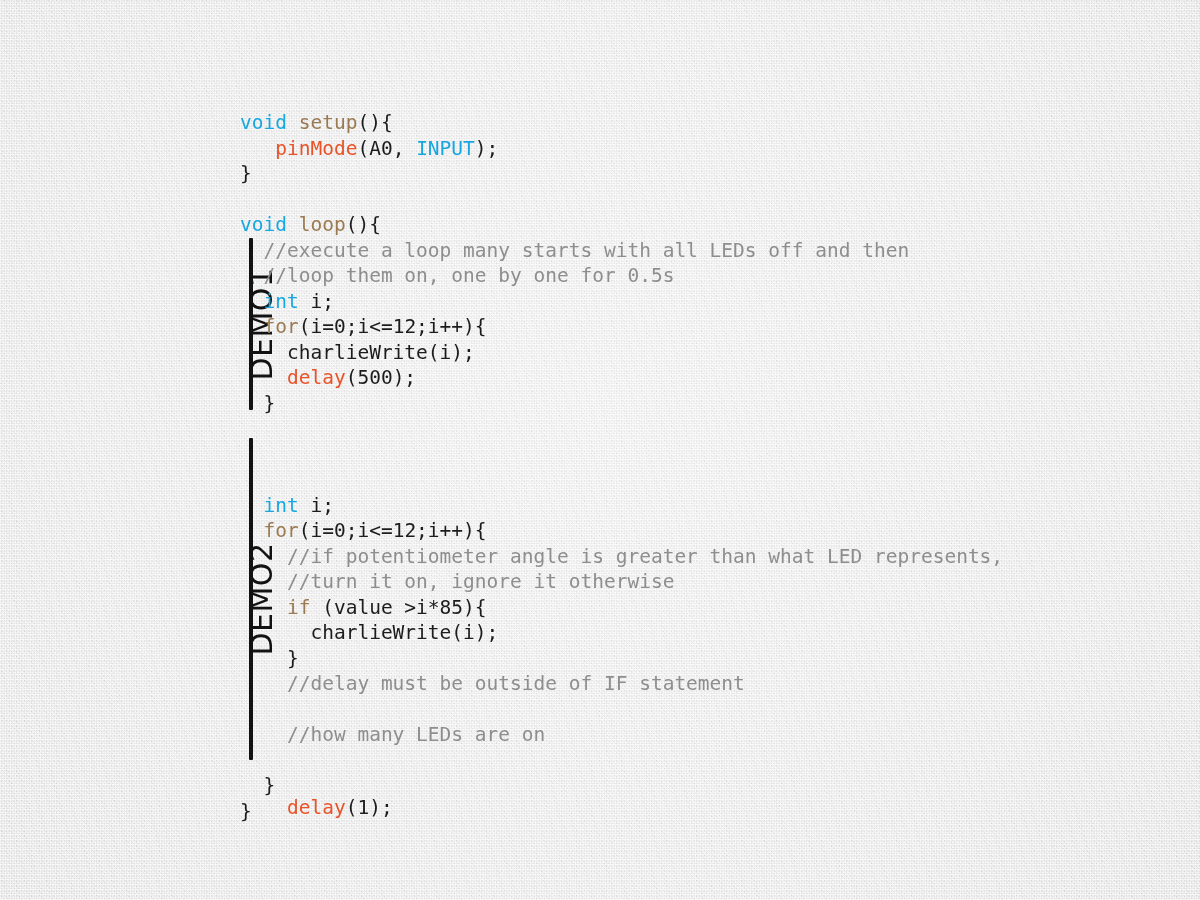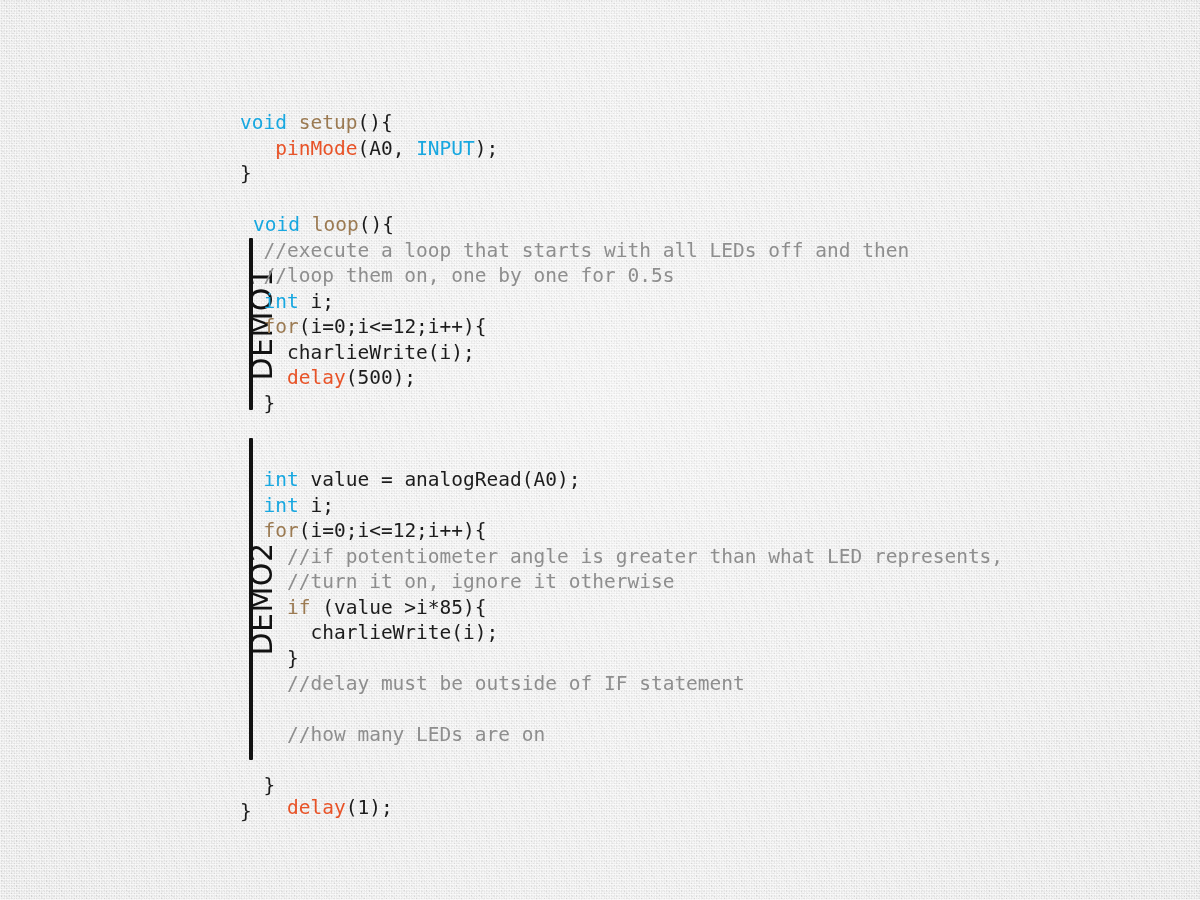--- a/index.html
+++ b/index.html
@@ -90,30 +90,29 @@
   <div class="demo-group" style="left:0; top:0;">
     <div class="demo-bar" style="left:249px; top:438px; height:322px;"></div>
     <div class="demo-label" style="left: 244px; top: 760px; width: 322px; text-align: center; transform-origin: left top;">DEMO2</div>
   </div>
 
   <div id="code-canvas">
       <div class="code-line" style="top: 110px;"><span class="t-key">void</span><span class="t-plain"> </span><span class="t-fn">setup</span><span class="t-plain">(){</span></div>
       <div class="code-line" style="top: 135.5px;"><span class="t-plain">   </span><span class="t-call">pinMode</span><span class="t-plain">(A0, </span><span class="t-key">INPUT</span><span class="t-plain">);</span></div>
       <div class="code-line" style="top: 161px;"><span class="t-plain">}</span></div>
       <div class="code-line" style="top: 186.5px;"><span class="t-plain"></span></div>
-      <div class="code-line" style="top: 212px; margin-left: 13px;"><span class="t-key">void</span><span class="t-plain"> </span><span class="t-fn">loop</span><span class="t-plain">(){</span></div>
-      <div class="code-line" style="top: 237.5px;"><span class="t-com">  //execute a loop that starts with all LEDs off and then</span></div>
+      <div class="code-line" style="top: 212px;"><span class="t-key">void</span><span class="t-plain"> </span><span class="t-fn">loop</span><span class="t-plain">(){</span></div>
+      <div class="code-line" style="top: 237.5px;"><span class="t-com">  //execute a loop many starts with all LEDs off and then</span></div>
       <div class="code-line" style="top: 263px;"><span class="t-com">  //loop them on, one by one for 0.5s</span></div>
       <div class="code-line" style="top: 288.5px;"><span class="t-plain">  </span><span class="t-key">int</span><span class="t-plain"> i;</span></div>
       <div class="code-line" style="top: 314px;"><span class="t-plain">  </span><span class="t-fn">for</span><span class="t-plain">(i=0;i&lt;=12;i++){</span></div>
       <div class="code-line" style="top: 339.5px;"><span class="t-plain">    charlieWrite(i);</span></div>
       <div class="code-line" style="top: 365px;"><span class="t-plain">    </span><span class="t-call">delay</span><span class="t-plain">(500);</span></div>
       <div class="code-line" style="top: 390.5px;"><span class="t-plain">  }</span></div>
       <div class="code-line" style="top: 416px;"><span class="t-plain"></span></div>
-      <div class="code-line" style="top: 467px;"><span class="t-plain">  </span><span class="t-key">int</span><span class="t-plain"> value = analogRead(A0);</span></div>
       <div class="code-line" style="top: 492.5px;"><span class="t-plain">  </span><span class="t-key">int</span><span class="t-plain"> i;</span></div>
       <div class="code-line" style="top: 518px;"><span class="t-plain">  </span><span class="t-fn">for</span><span class="t-plain">(i=0;i&lt;=12;i++){</span></div>
       <div class="code-line" style="top: 543.5px;"><span class="t-com">    //if potentiometer angle is greater than what LED represents,</span></div>
       <div class="code-line" style="top: 569px;"><span class="t-com">    //turn it on, ignore it otherwise</span></div>
       <div class="code-line" style="top: 594.5px;"><span class="t-plain">    </span><span class="t-fn">if</span><span class="t-plain"> (value &gt;i*85){</span></div>
       <div class="code-line" style="top: 620px;"><span class="t-plain">      charlieWrite(i);</span></div>
       <div class="code-line" style="top: 645.5px;"><span class="t-plain">    }</span></div>
       <div class="code-line" style="top: 671px;"><span class="t-com">    //delay must be outside of IF statement</span></div>
       <div class="code-line" style="top: 722px;"><span class="t-com">    //how many LEDs are on</span></div>
       <div class="code-line" style="top: 759px; margin-top: 36px;"><span class="t-plain">    </span><span class="t-call">delay</span><span class="t-plain">(1);</span></div>

